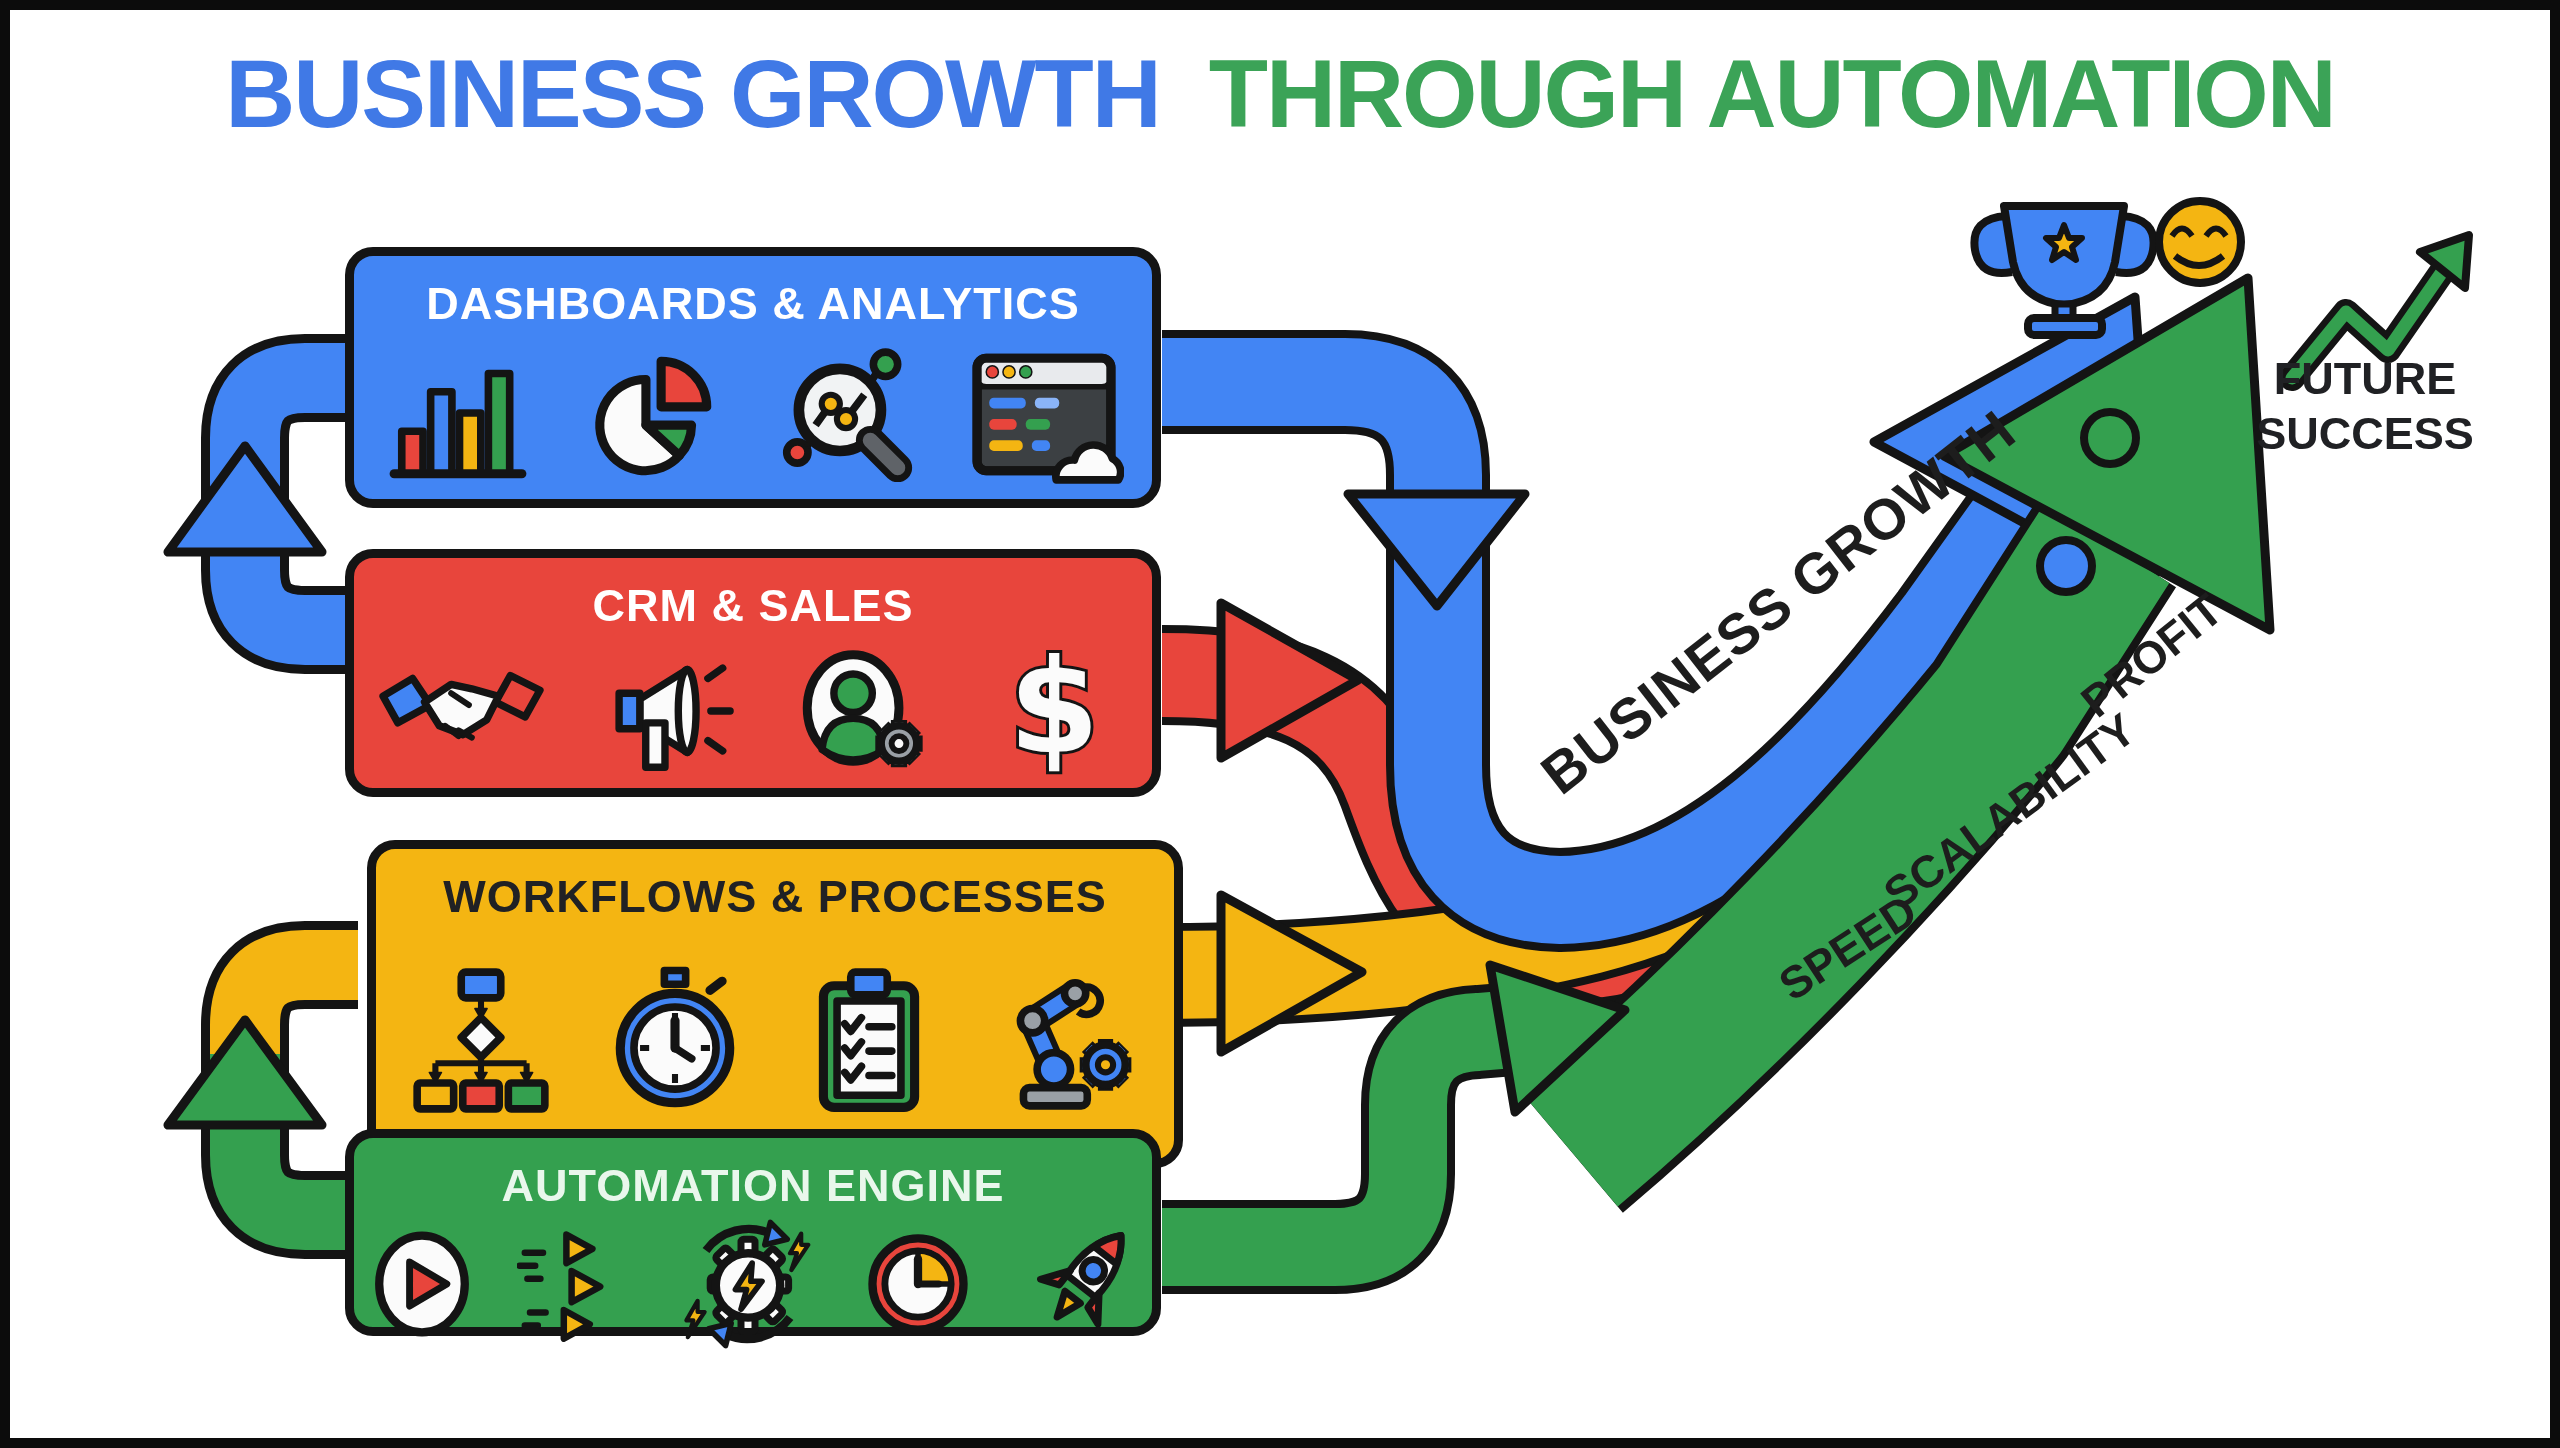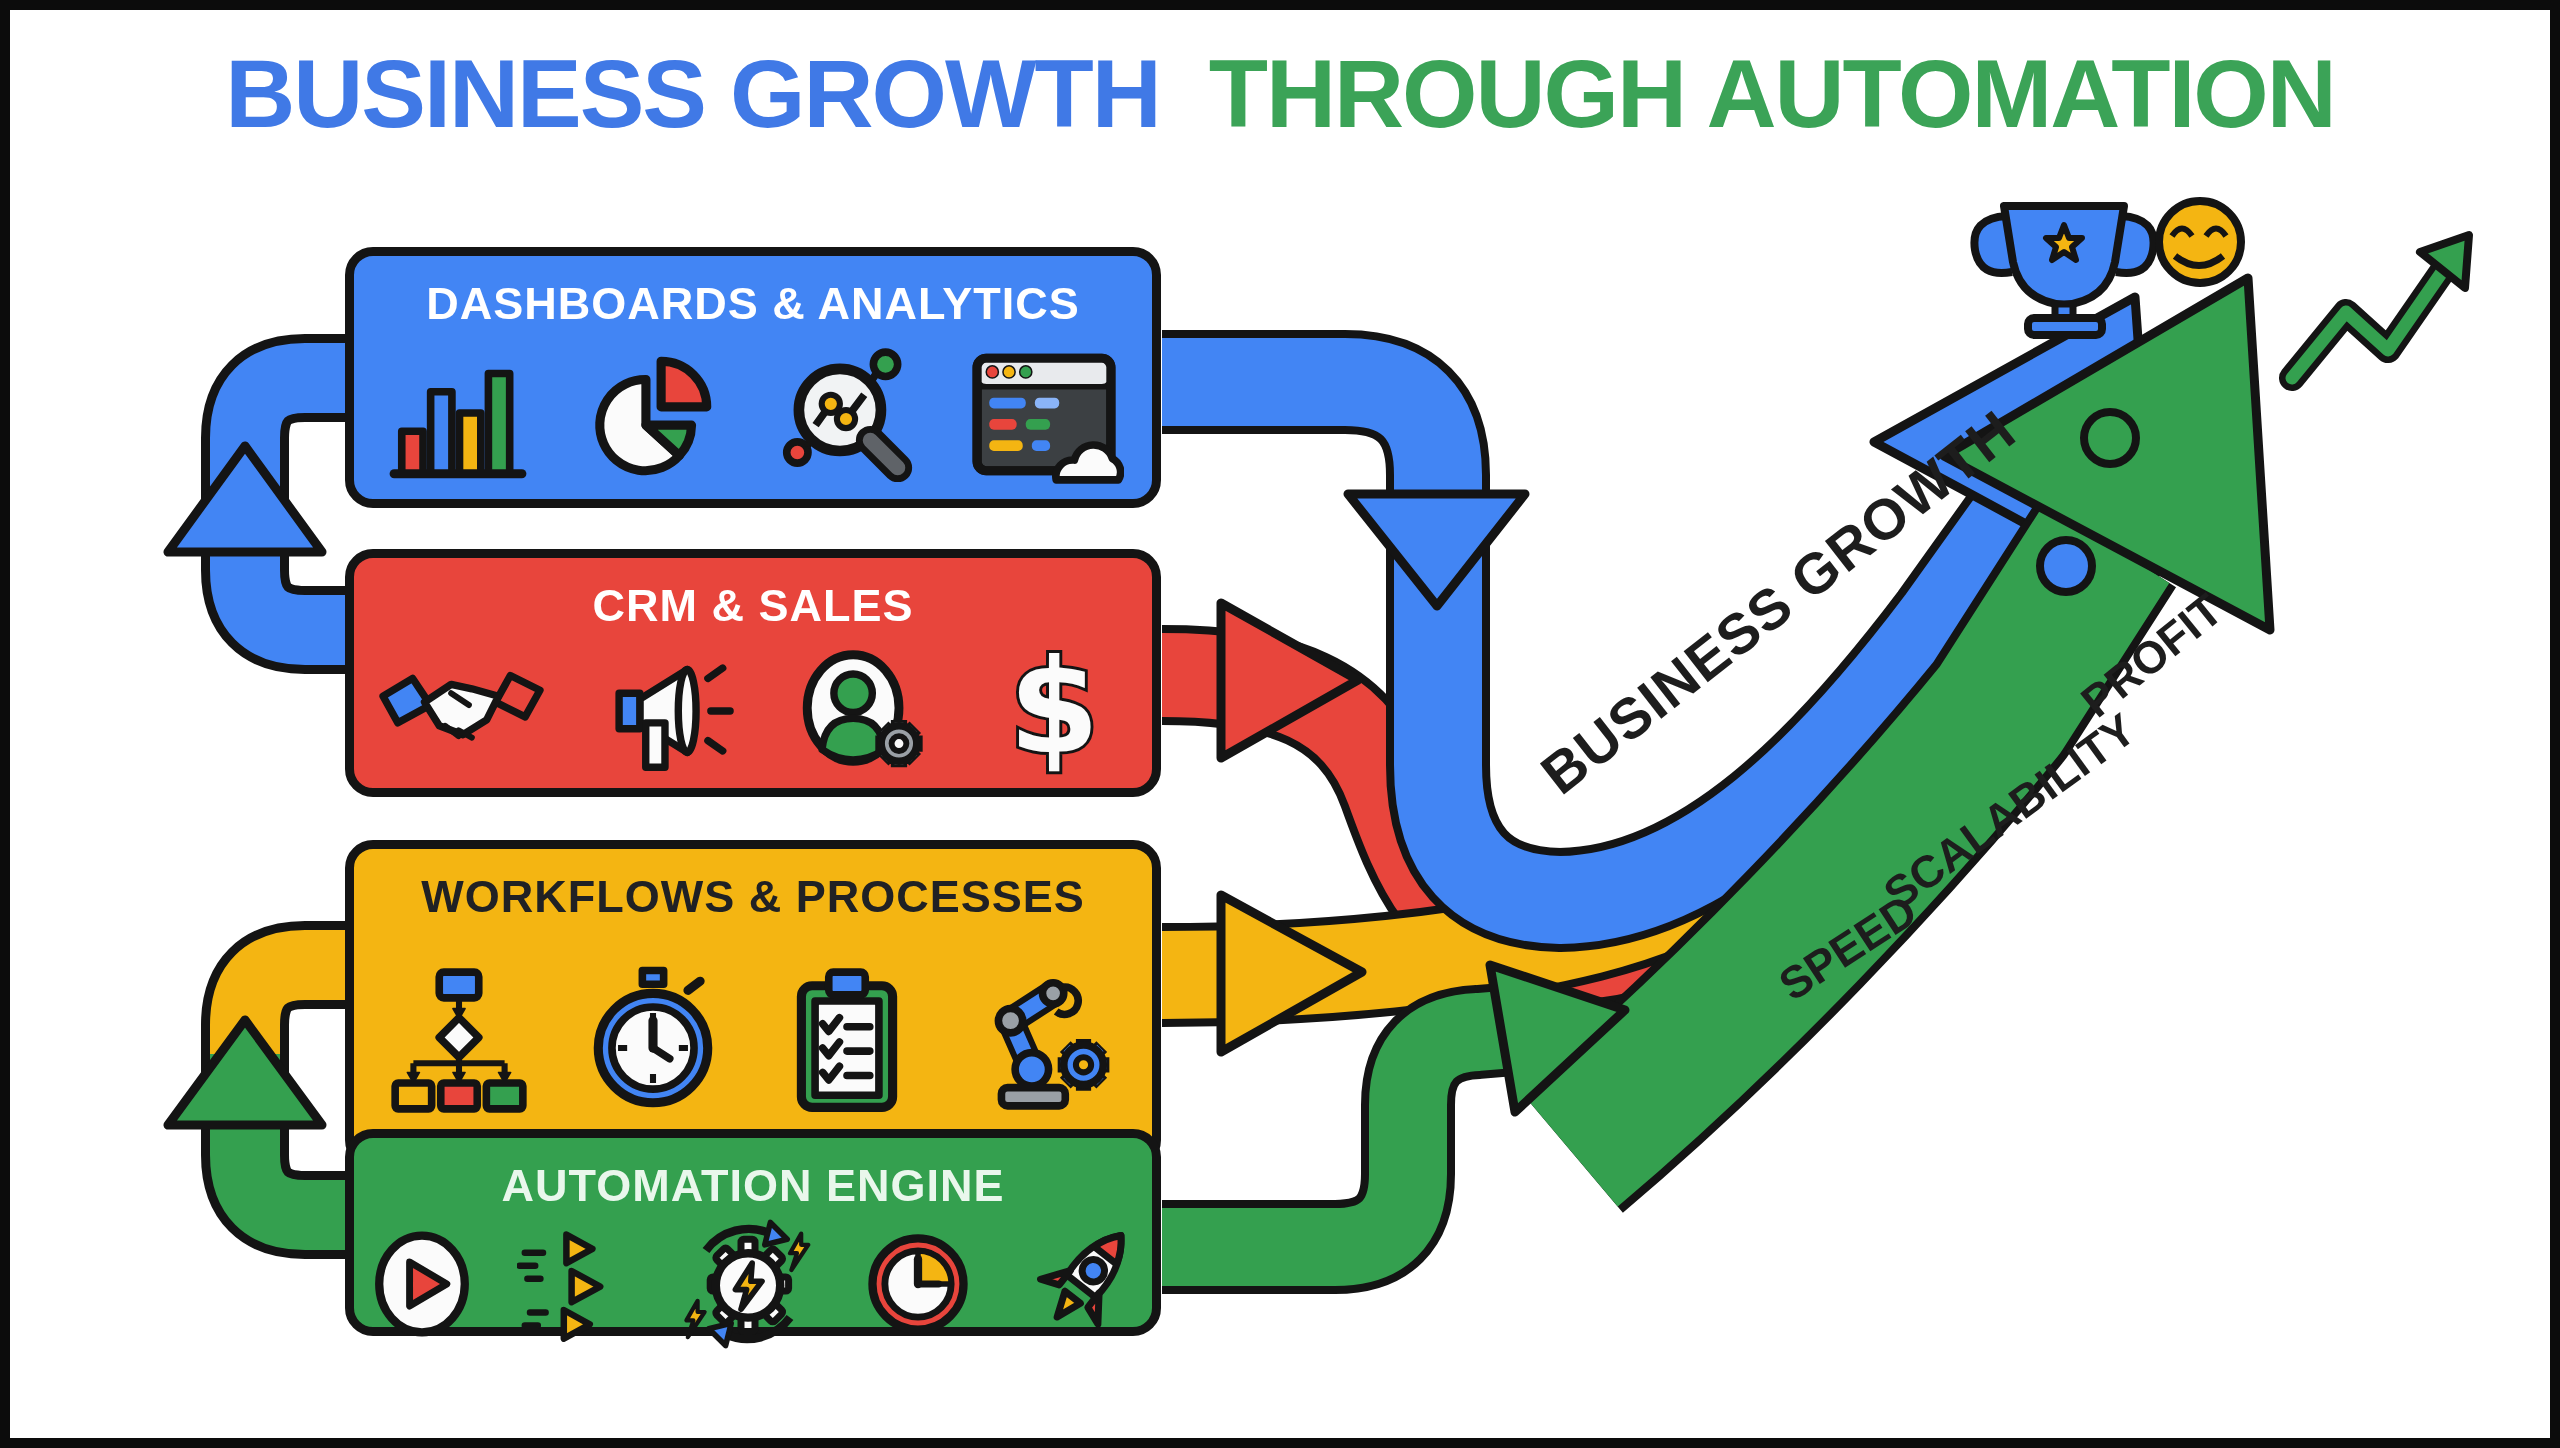--- a/index.html
+++ b/index.html
@@ -15,21 +15,21 @@
 
   
   .cat-box{position:absolute;left:335px;width:816px;border:9px solid #141414;border-radius:28px;
     box-sizing:border-box;display:flex;flex-direction:column;align-items:center;}
   .cat-box .cat-title{font-size:45px;font-weight:800;letter-spacing:1px;margin-top:22px;white-space:nowrap;}
   .icon-row{flex:1;display:flex;align-items:center;justify-content:center;gap:42px;margin-top:2px;}
   .box-blue{top:237px;height:261px;background:#4285F4;}
   .box-blue .cat-title{color:#ffffff;}
   .box-red{top:539px;height:248px;background:#E8453C;}
   .box-red .cat-title{color:#ffffff;}
-  .box-yellow{top:830px;height:328px;background:#F4B512;}
+  .box-yellow{top:830px;height:328px;background:#F4B512;margin-left:22px;}
   .box-yellow .cat-title{color:#202124;}
   .box-green{top:1119px;height:207px;background:#34A04F;}
   .box-green .cat-title{color:#E9F7EC;}
   .box-green .icon-row{gap:26px;}
   .icon{display:block;}
 
   
   .rot-label{position:absolute;font-weight:800;color:#1d1d1d;white-space:nowrap;
     transform:translate(-50%,-50%) rotate(var(--r));}
   .lbl-growth{left:1768px;top:592px;--r:-38deg;font-size:57px;letter-spacing:1px;}
@@ -316,14 +316,18 @@
         </g>
       </svg>
     </div>
   </div>
 
   <div class="rot-label lbl-growth">BUSINESS GROWTH</div>
   <div class="rot-label lbl-speed">SPEED</div>
   <div class="rot-label lbl-scalability">SCALABILITY</div>
   <div class="rot-label lbl-profit">PROFIT</div>
 
+  <div class="outcome">
+    <div>FUTURE</div>
+    <div>SUCCESS</div>
+  </div>
 
 </div>
 
 </body></html>

